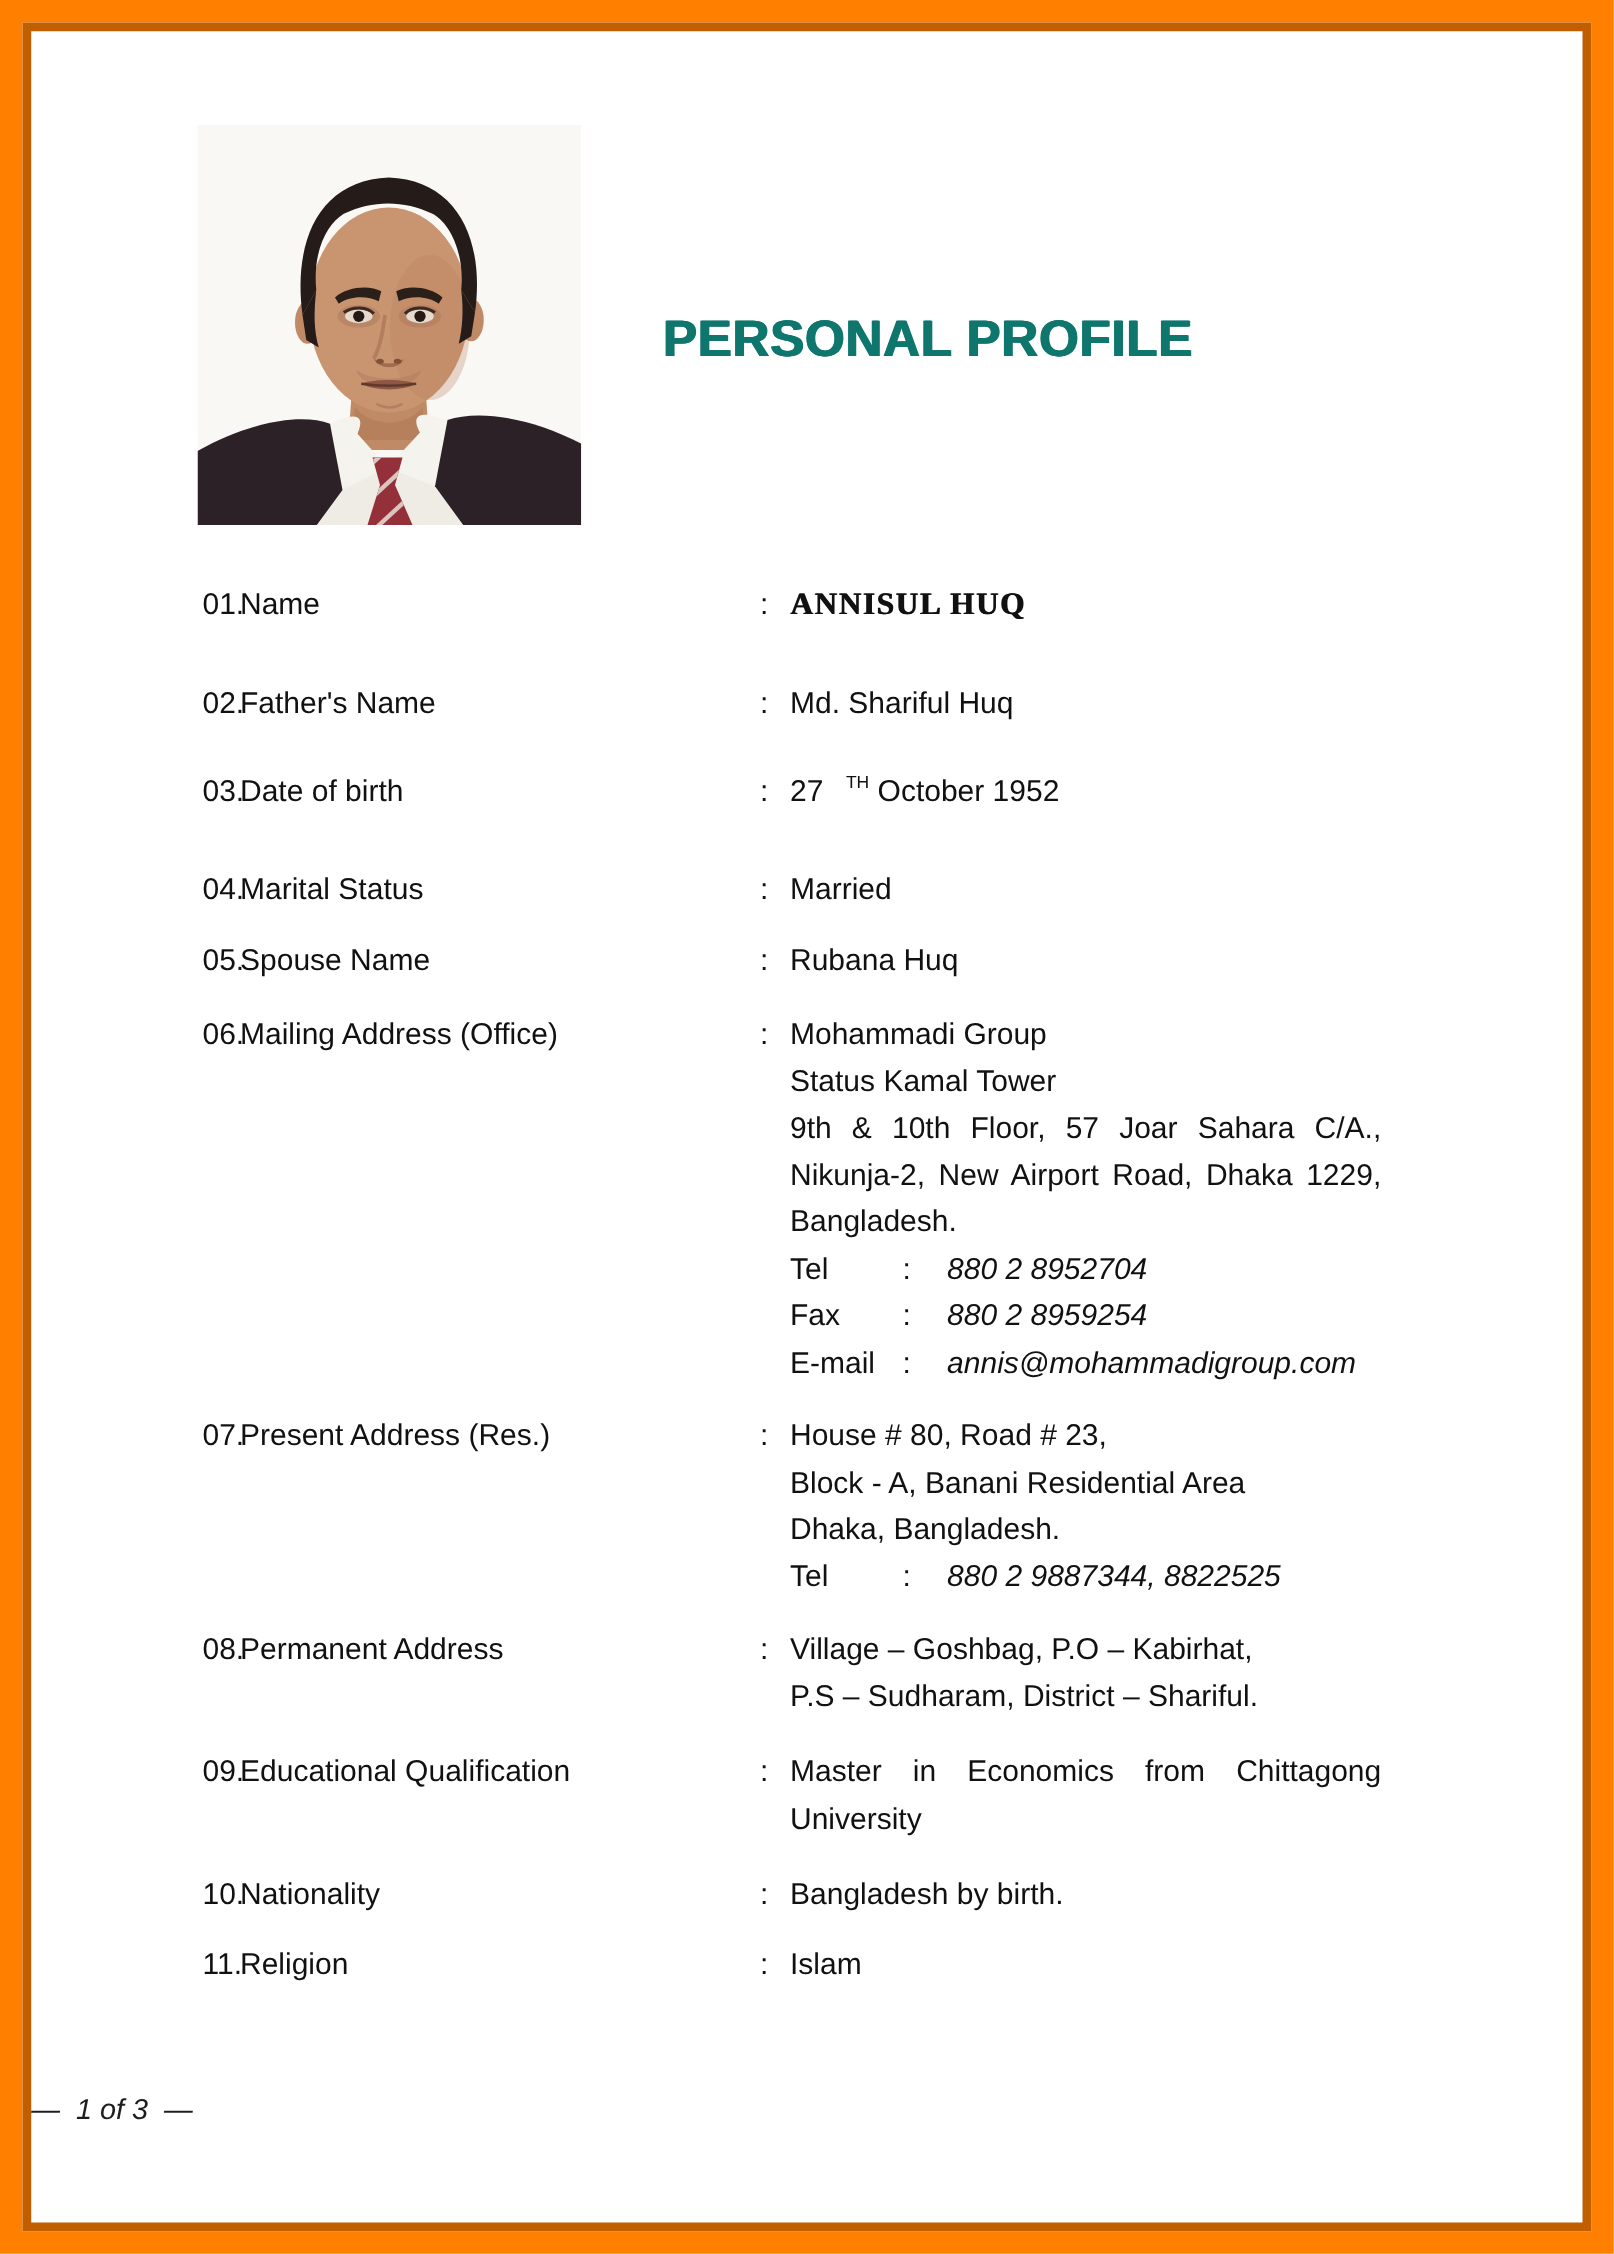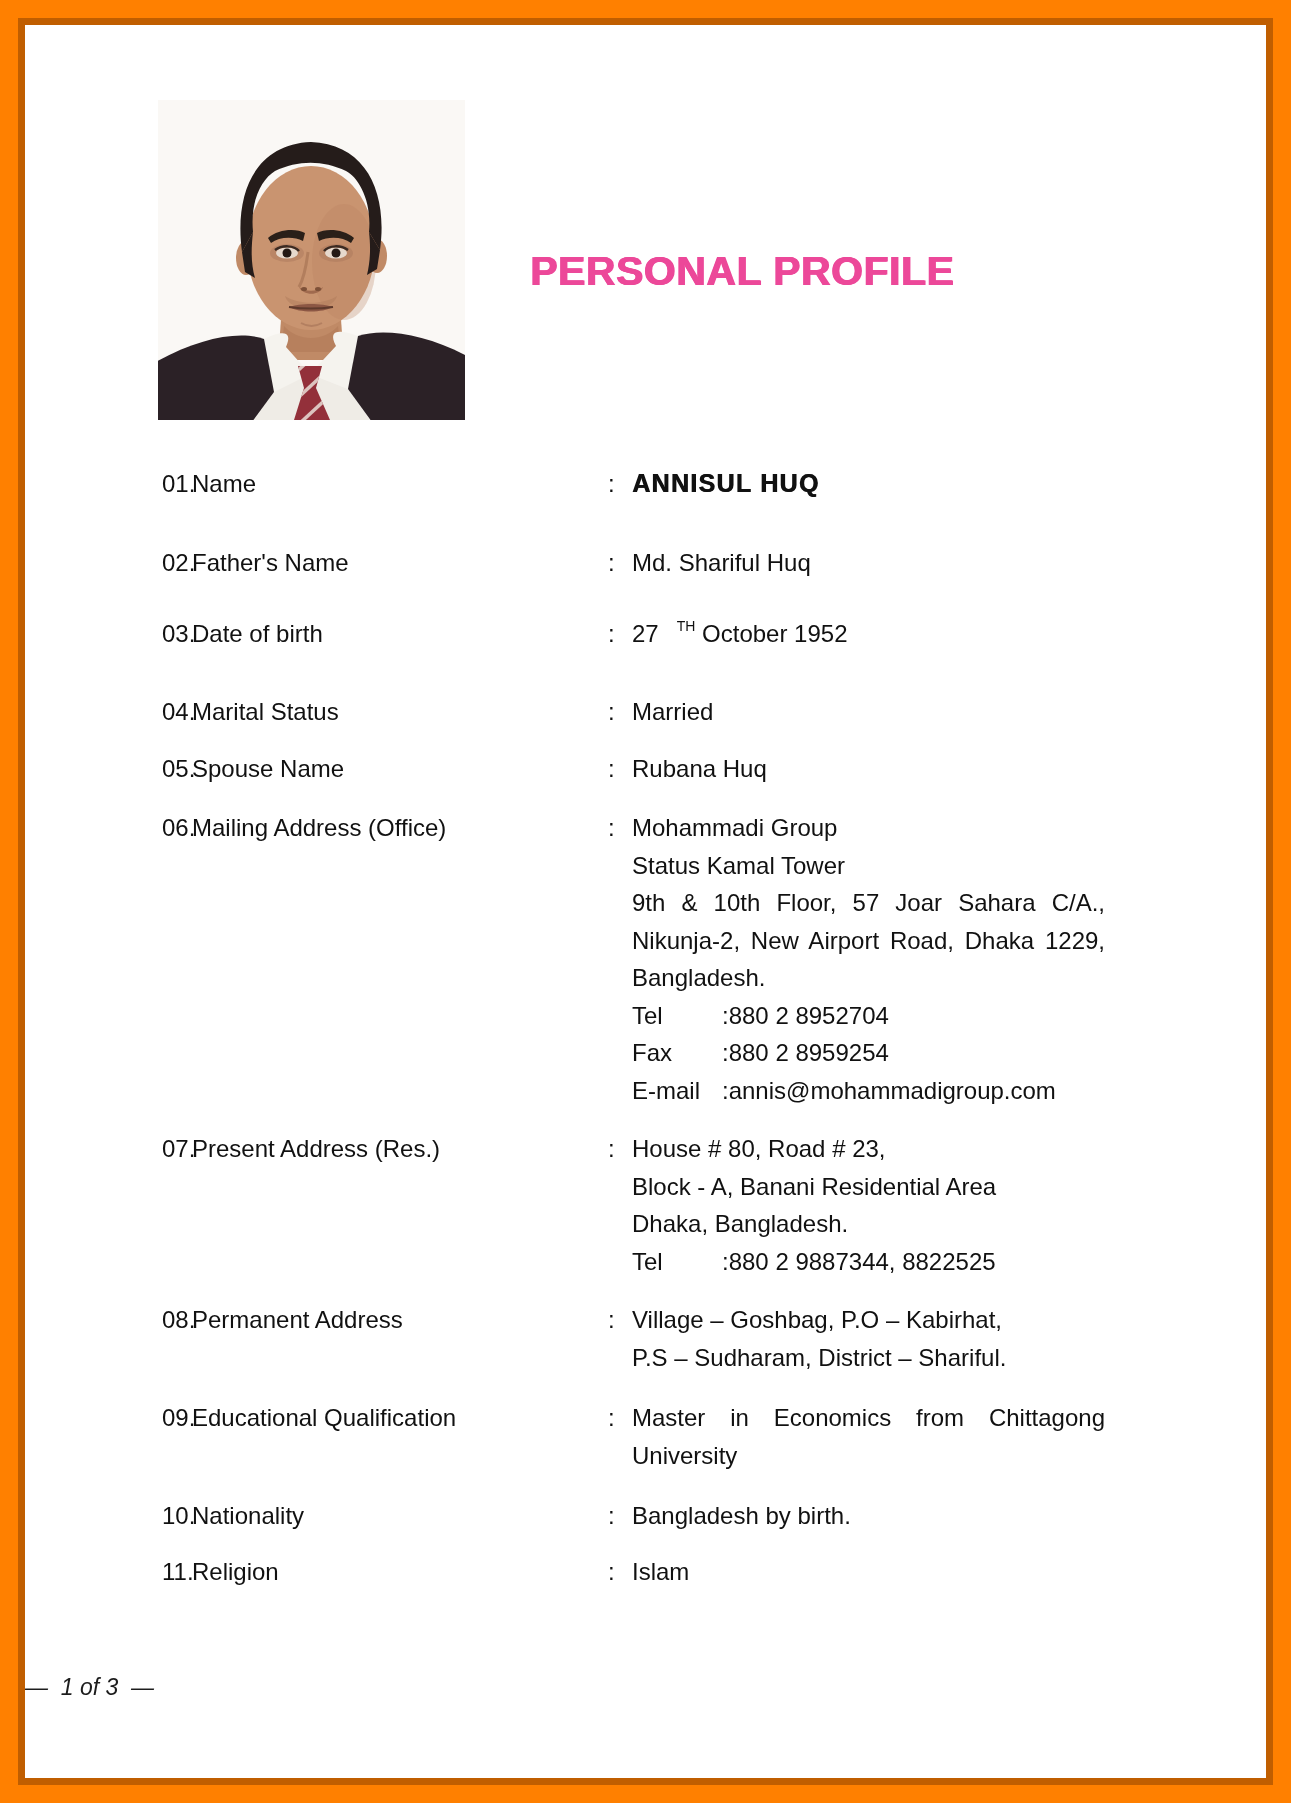--- a/index.html
+++ b/index.html
@@ -12,40 +12,41 @@
   .page{
     position:absolute;left:18px;top:18px;width:1255px;height:1767px;
     box-sizing:border-box;border:7px solid #C05E00;background:#FFFFFF;
   }
   .photo{
     position:absolute;left:133px;top:75px;width:307px;height:320px;overflow:hidden;
   }
   .photo svg{display:block;width:100%;height:100%;}
   .title{
     position:absolute;left:505px;top:223px;
-    font-size:41px;font-weight:bold;letter-spacing:.5px;color:#ec4899;
+    font-size:41px;font-weight:bold;letter-spacing:.5px;color:#0f766e;
     text-shadow:.9px 0 0 currentColor, -.3px 0 0 currentColor;
     white-space:nowrap;
   }
   .row{
     position:absolute;left:137px;width:943px;
     display:grid;grid-template-columns:30px 416px 24px 1fr;
     font-size:24px;line-height:37.5px;
   }
   .num,.lab{white-space:nowrap;}
   .val{min-width:0;}
   .line{min-height:37.5px;}
   .line.justify{text-align:justify;text-align-last:justify;}
   .val-name{
     font-size:25px;font-weight:bold;letter-spacing:1.3px;
     text-shadow:.7px 0 0 currentColor;
+    font-family:Liberation Serif, serif;
   }
   sup.sup{font-size:14px;line-height:0;position:relative;top:-2px;letter-spacing:0;margin-left:18px;}
   .sub-label{display:inline-block;width:90px;}
-  .sub-text{margin-left:0;}
+  .sub-text{margin-left:29px;font-style:italic;}
   .footer{
     position:absolute;left:0;right:0;top:1649px;text-align:left;
     font-style:italic;font-size:23px;color:#1d1d1d;white-space:pre;
   }
 </style>
 </head>
 <body>
 
 <div class="page">
 

